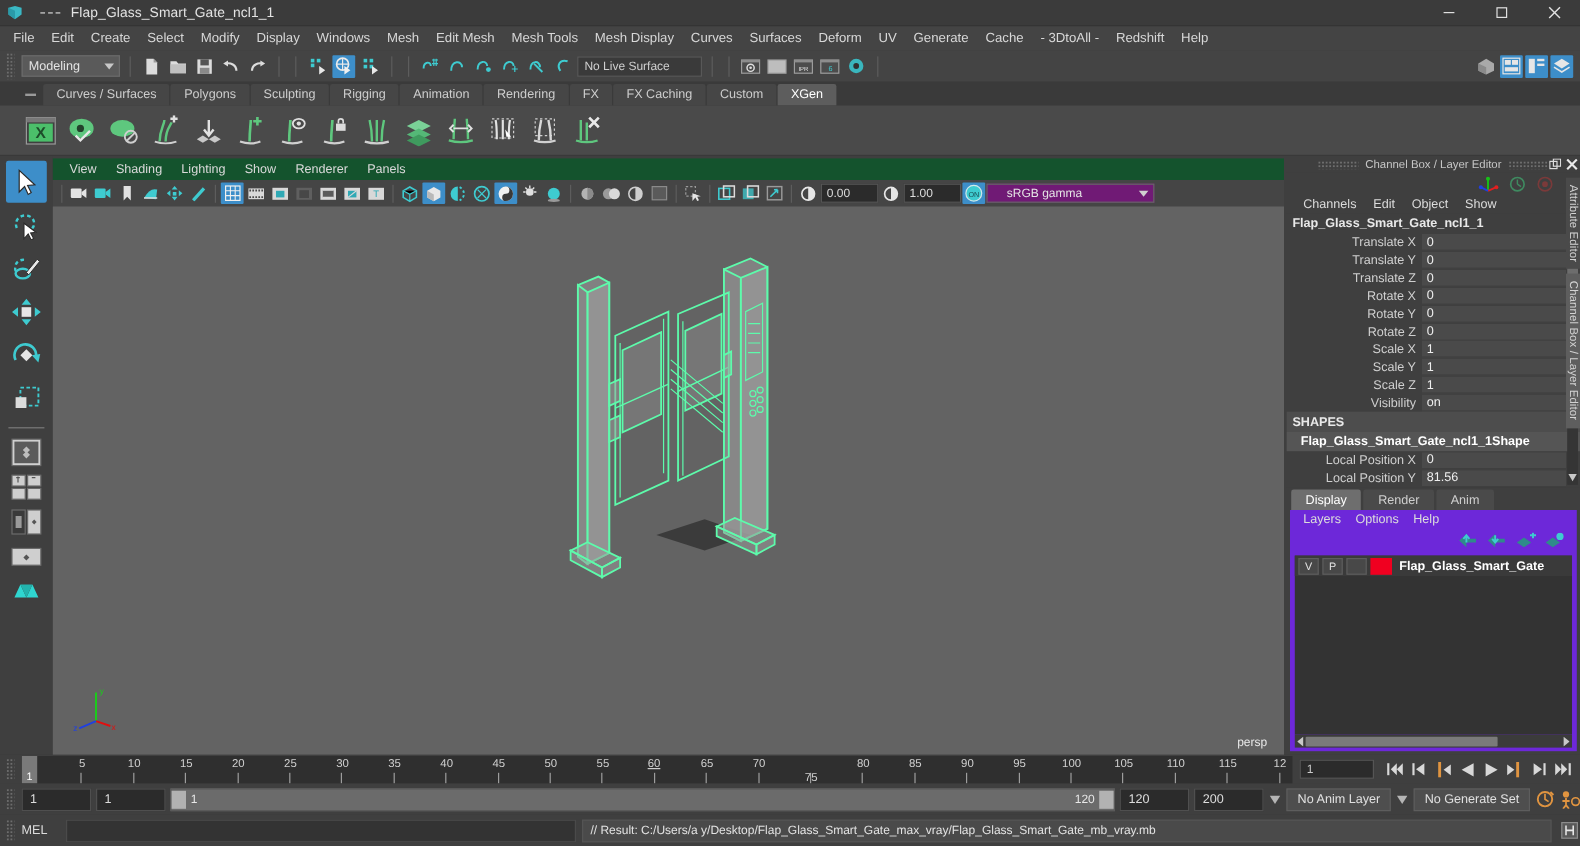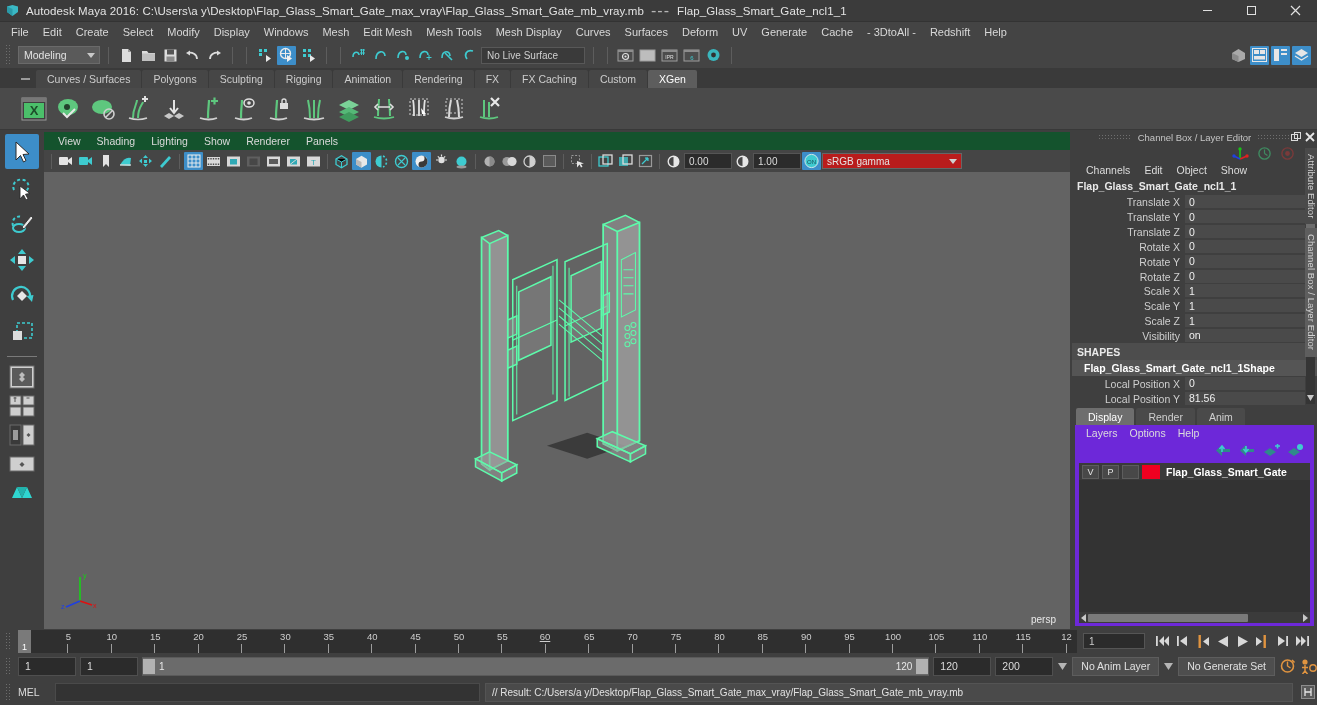--- a/index.html
+++ b/index.html
@@ -119,22 +119,22 @@
     width:19px; height:18px; display:flex; align-items:center; justify-content:center;
     border-radius:1px;
   }
   .vpb.on { background:#3d8ec9; }
   .vpdiv { width:1px; height:15px; background:#5d5d5d; margin:0 3px; }
   .numfield {
     width:48px; height:16px; background:#2b2b2b; border:1px solid #555;
     font-size:10px; color:#ddd; display:flex; align-items:center; padding-left:4px;
   }
   .gammasel {
-    width:140px; height:16px; background:#b91c1c; border:1px solid #666;
-    font-size:10px; color:#e4e4e4; display:flex; align-items:center; padding-left:4px;
+    width:140px; height:16px; background:#701a75; border:1px solid #666;
+    font-size:10px; color:#e4e4e4; display:flex; align-items:center; padding-left:16px;
     position:relative;
   }
   .gammasel .arw {
     position:absolute; right:4px; top:5px;
     border-left:4px solid transparent; border-right:4px solid transparent;
     border-top:5px solid #d0d0d0;
   }
   .viewport {
     flex:1; background:#636363; position:relative; min-height:0; overflow:hidden;
   }
@@ -281,21 +281,20 @@
 
 <div class="app">
 
   <div class="titlebar">
     <span class="tb-logo">
       <svg width="13" height="13" viewBox="0 0 13 13">
         <path d="M1 2.5 L6.5 1 L12 2.5 L12 8 L6.5 12 L1 8 Z" fill="#3ab8c4"></path>
         <path d="M1 2.5 L6.5 5 L6.5 12 L1 8 Z" fill="#2a9aa8"></path>
       </svg>
     </span>
-    <span class="tb-title">Autodesk Maya 2016: C:\Users\a y\Desktop\Flap_Glass_Smart_Gate_max_vray\Flap_Glass_Smart_Gate_mb_vray.mb</span>
     <span class="tb-sep">---</span>
     <span class="tb-title">Flap_Glass_Smart_Gate_ncl1_1</span>
     <span class="tb-spacer"></span>
     <span class="tb-btns">
       <span class="tb-btn">
         <svg width="11" height="11" viewBox="0 0 11 11">
             <rect x="1" y="5" width="9" height="1" fill="#e0e0e0"></rect>
           </svg>
       </span>
       <span class="tb-btn">
@@ -1203,21 +1202,21 @@
         <span class="ticklbl" style="left: 441.016px;">50</span>
         <span class="tick" style="left: 483.418px;"></span>
         <span class="ticklbl" style="left: 484.418px;">55</span>
         <span class="tick" style="left: 526.82px;"></span>
         <span class="ticklbl" style="left: 527px; text-decoration: underline;">60</span>
         <span class="tick" style="left: 570.221px;"></span>
         <span class="ticklbl" style="left: 571.221px;">65</span>
         <span class="tick" style="left: 613.623px;"></span>
         <span class="ticklbl" style="left: 614.623px;">70</span>
         <span class="tick" style="left: 657.025px;"></span>
-        <span class="ticklbl" style="left: 658.025px;">75</span>
+        <span class="ticklbl" style="left: 658.025px; margin-top: 12px;">75</span>
         <span class="tick" style="left: 700.426px;"></span>
         <span class="ticklbl" style="left: 701.426px;">80</span>
         <span class="tick" style="left: 743.828px;"></span>
         <span class="ticklbl" style="left: 744.828px;">85</span>
         <span class="tick" style="left: 787.23px;"></span>
         <span class="ticklbl" style="left: 788.23px;">90</span>
         <span class="tick" style="left: 830.631px;"></span>
         <span class="ticklbl" style="left: 831.631px;">95</span>
         <span class="tick" style="left: 874.033px;"></span>
         <span class="ticklbl" style="left: 875.033px;">100</span>

